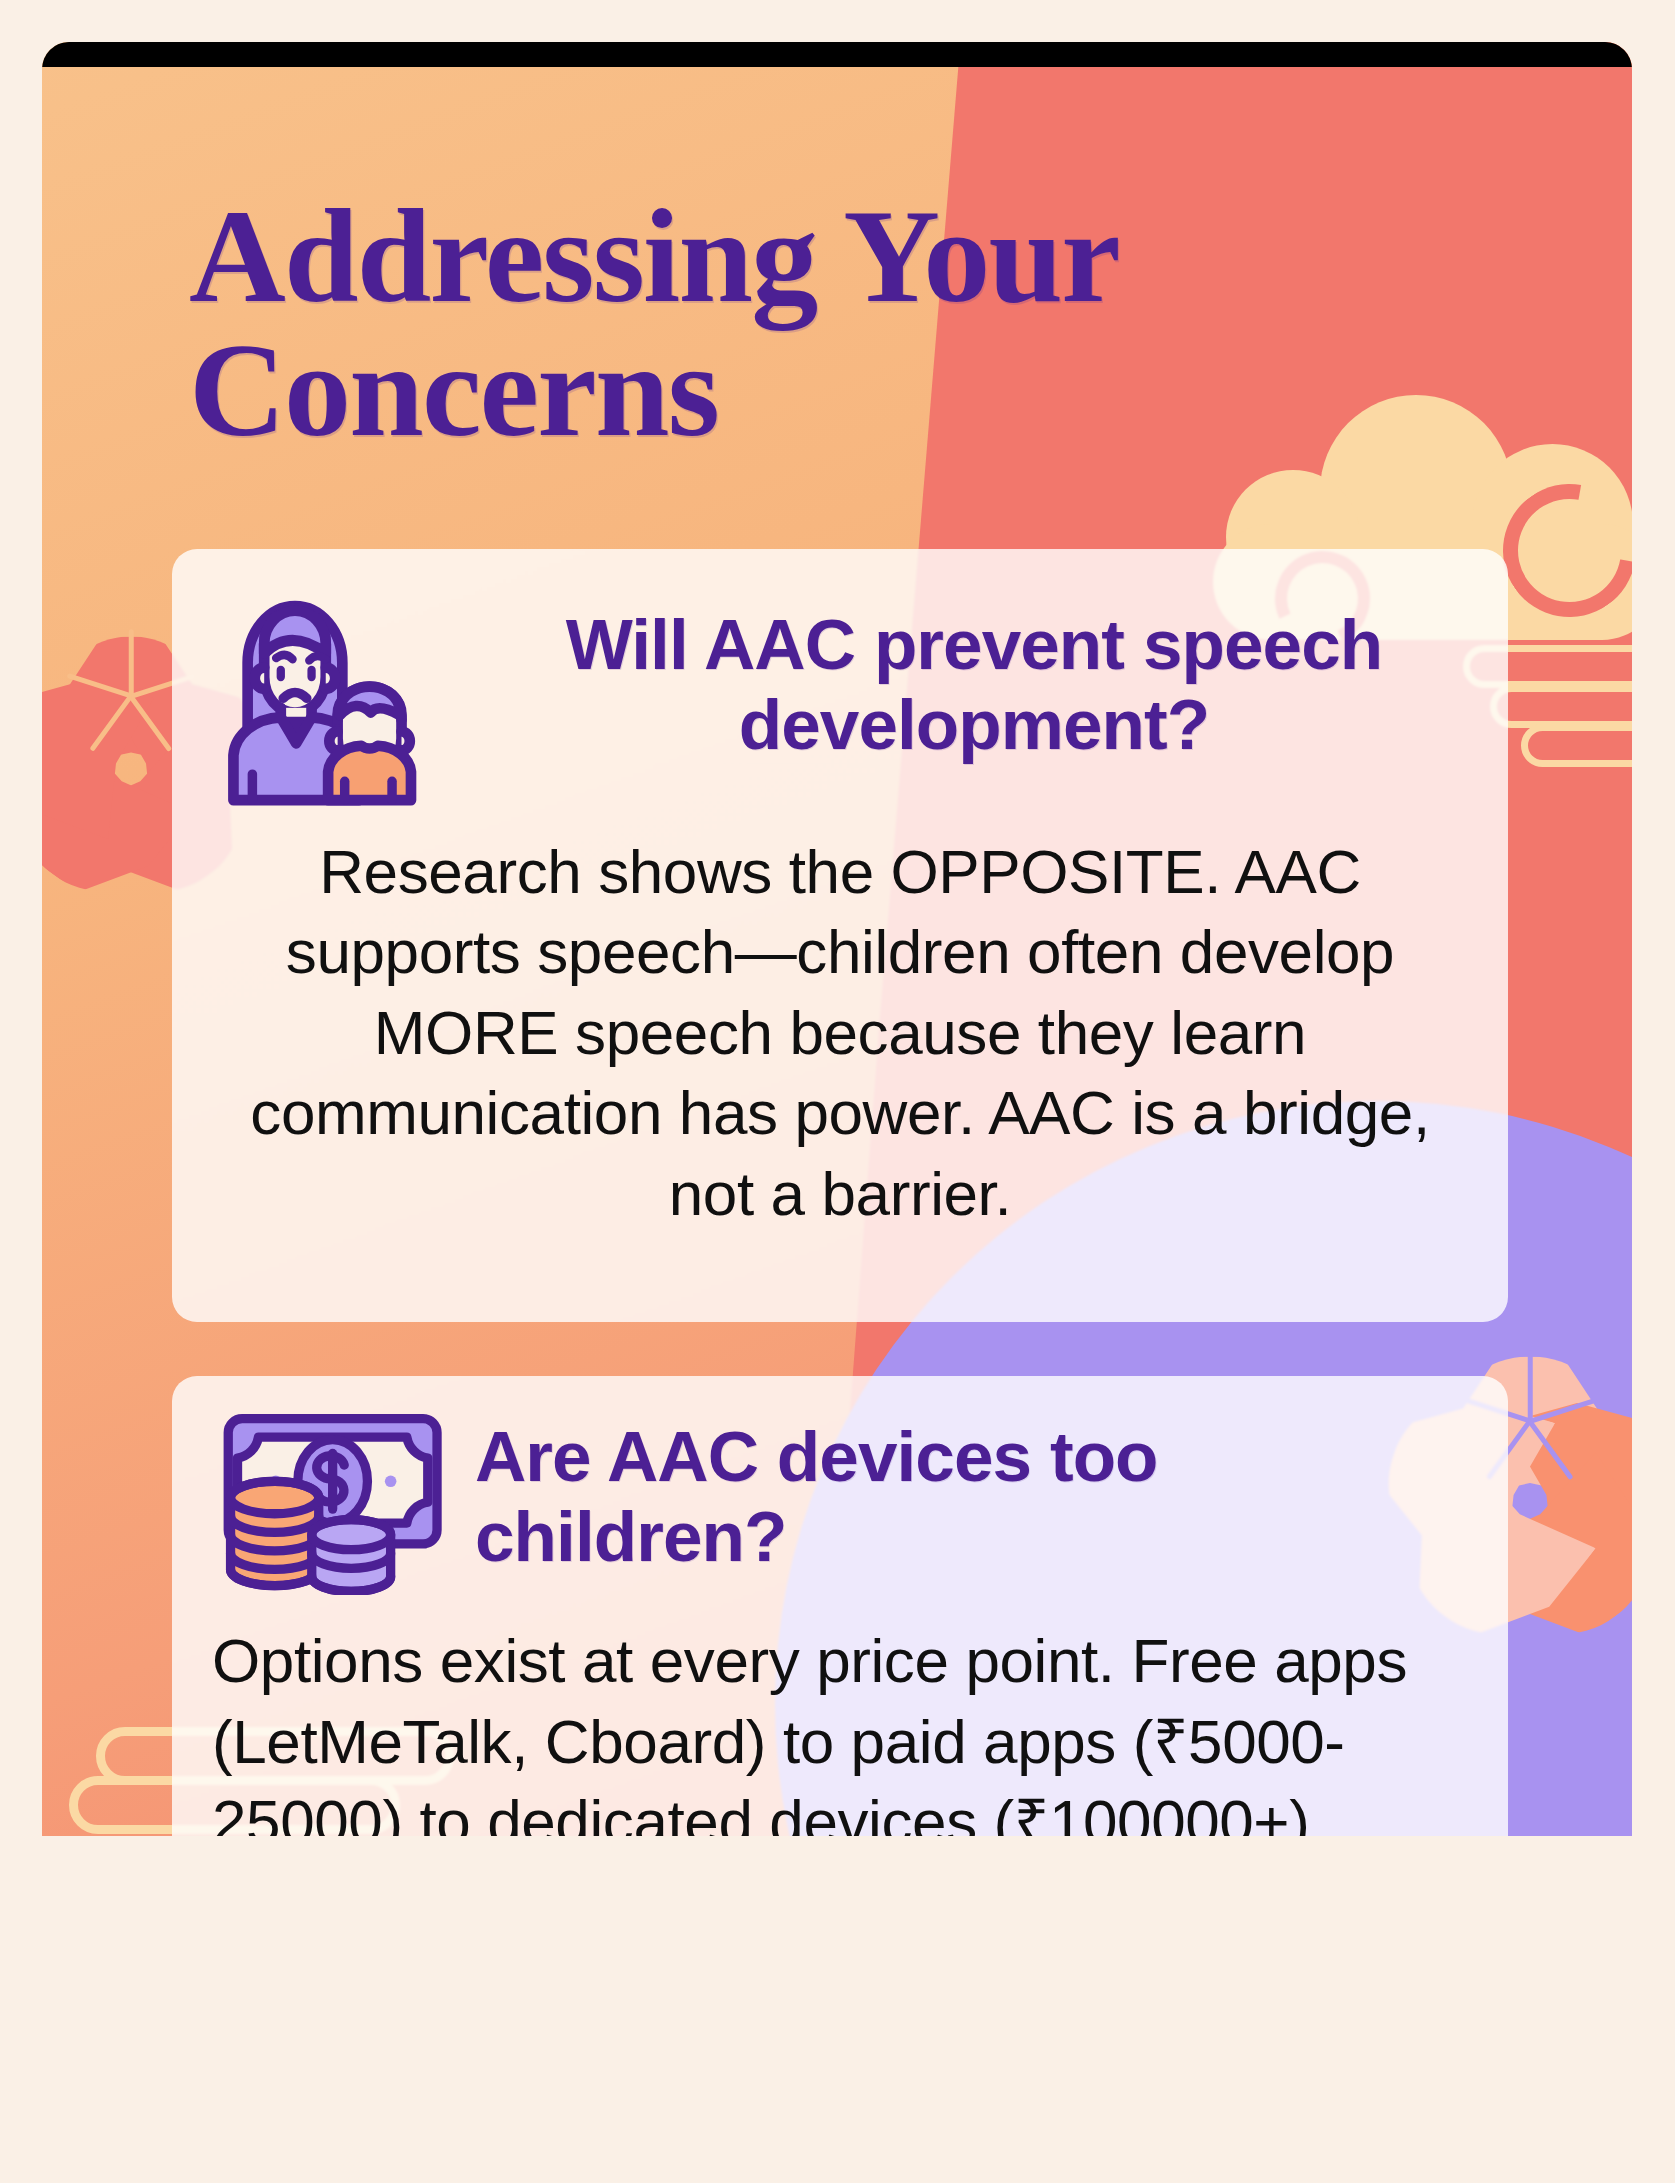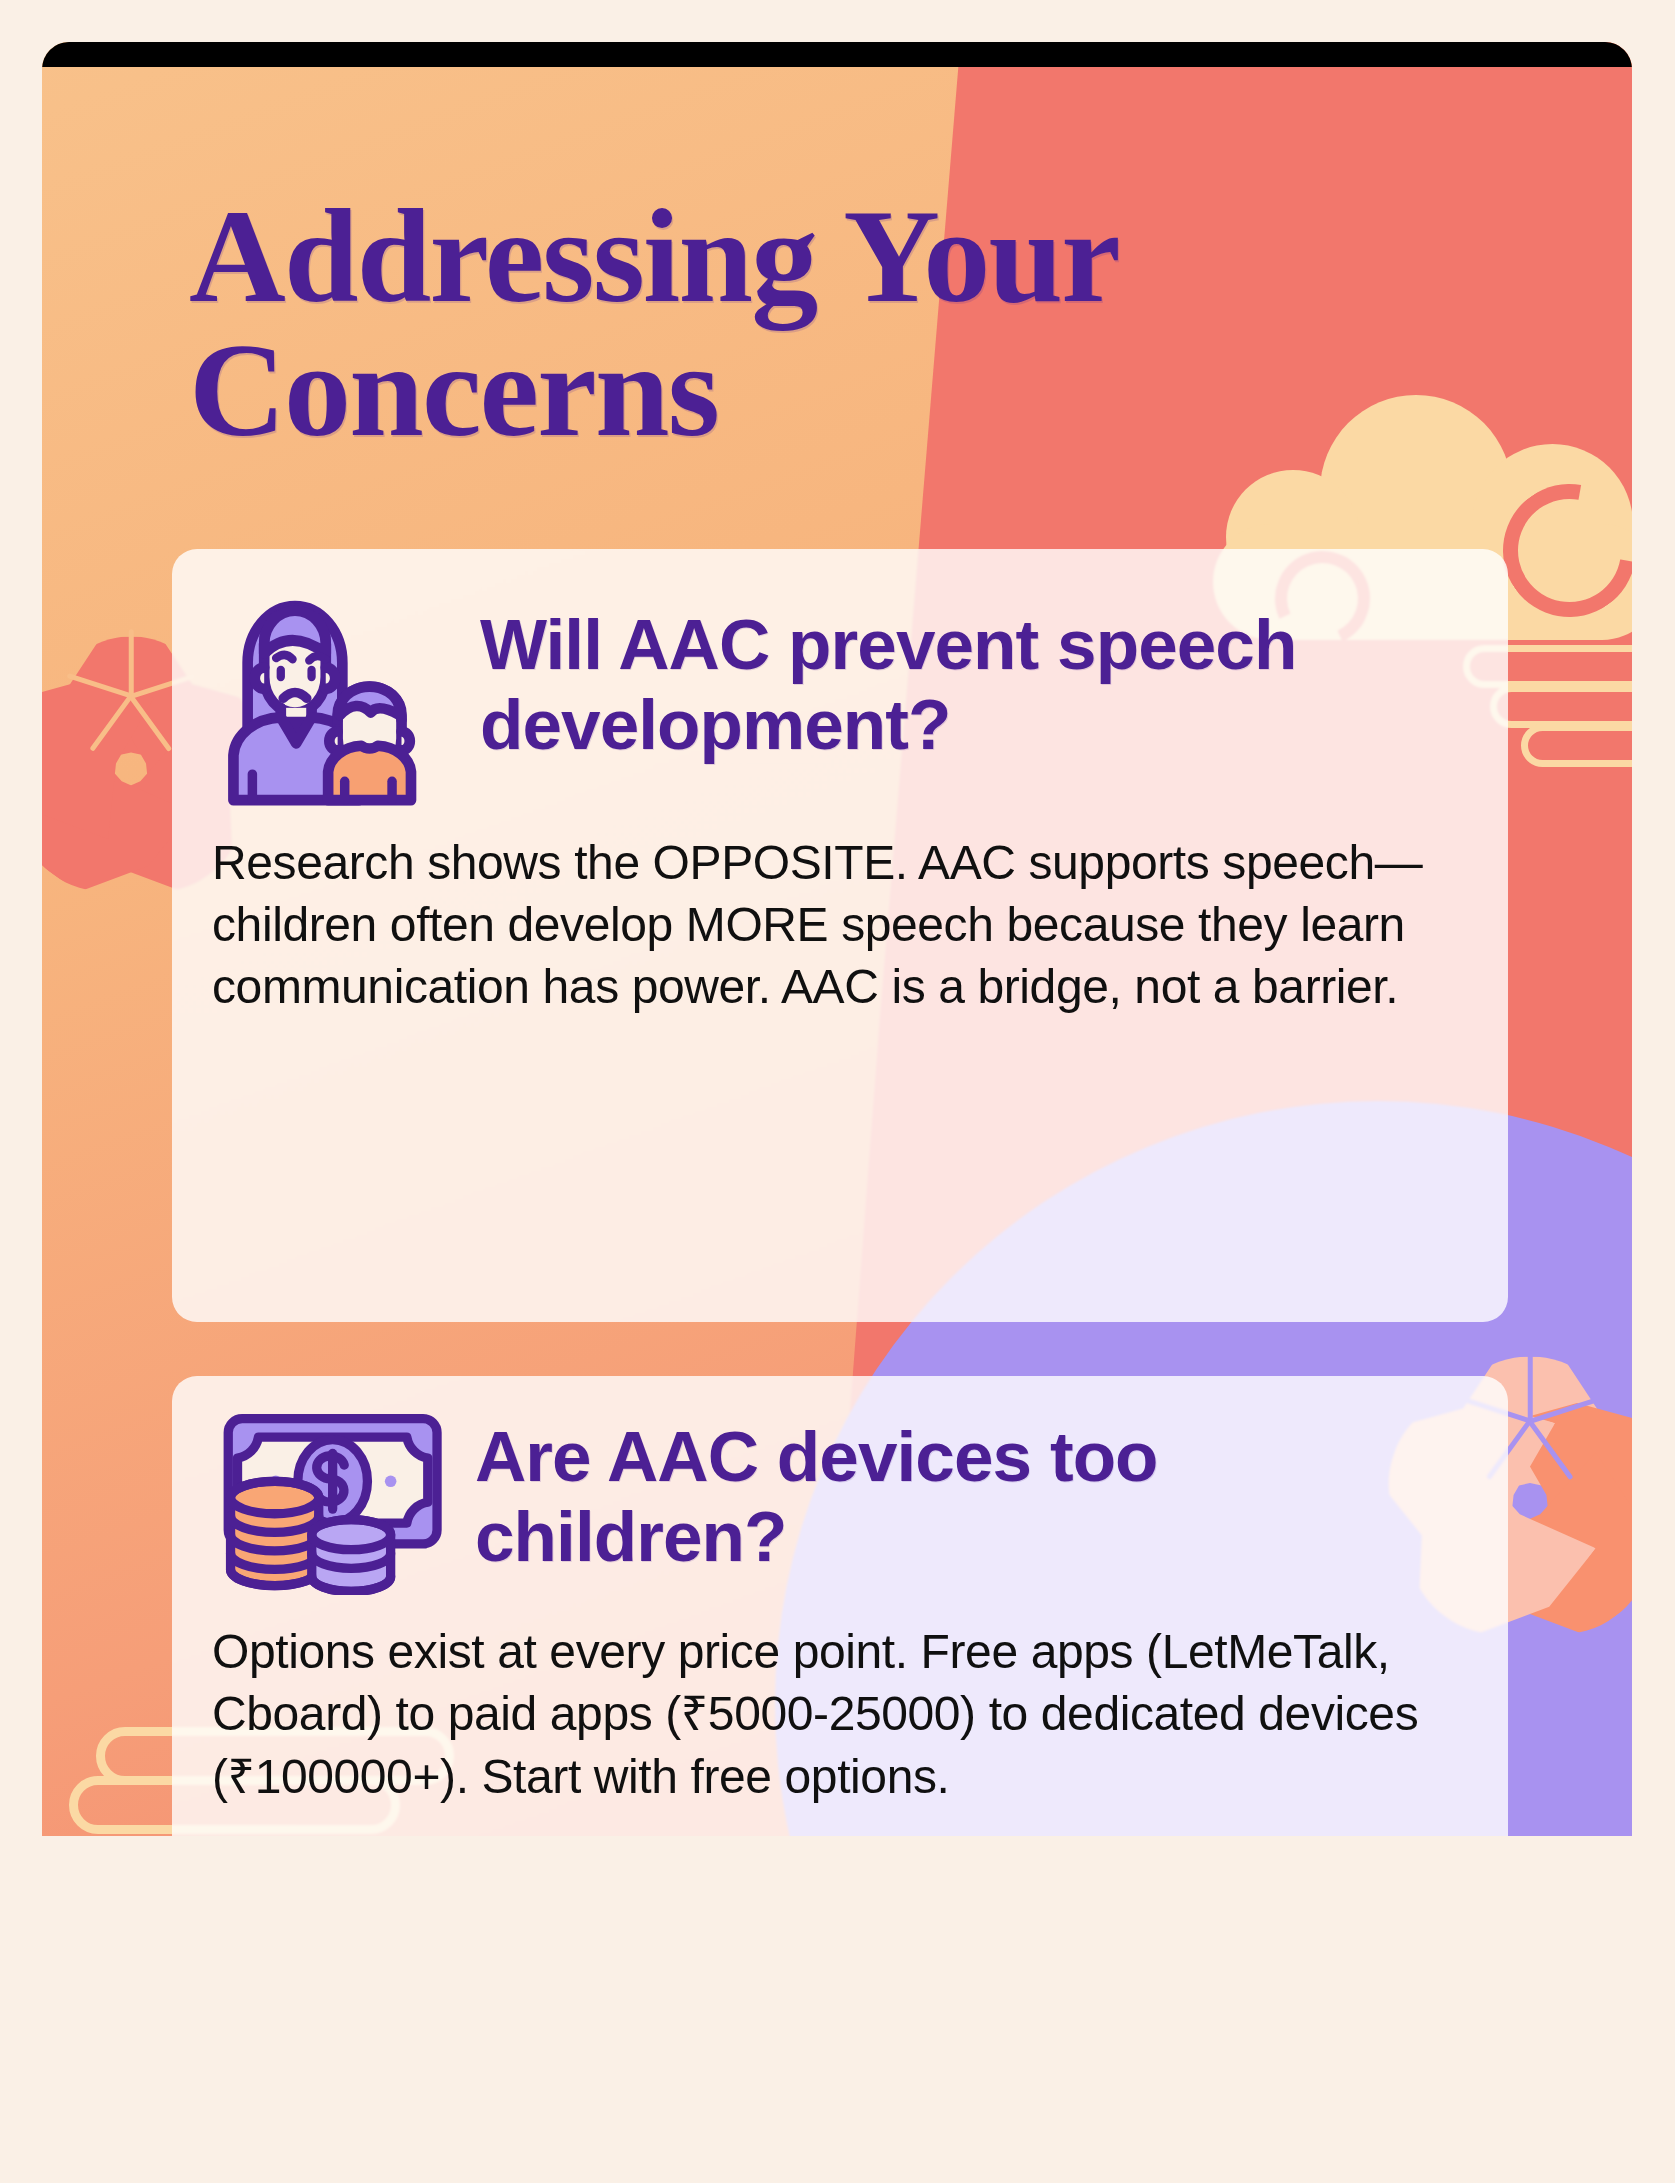--- a/index.html
+++ b/index.html
@@ -98,21 +98,21 @@
   .card{
     position:absolute;
     left:130px;
     width:1336px;
     border-radius:25px;
     background:rgba(255,255,255,.80);
     backdrop-filter:blur(0.9px);
     box-sizing:border-box;
     padding:31px 40px 36px 40px;
   }
-  #card-1{ top:507px; height:773px; }
+  #card-1{ top:507px; height:773px;text-align:center; }
   #card-2{ top:1334px; height:715px; }
 
   .card-head{
     display:flex;align-items:flex-start;
     gap:31px;
   }
   .card-icon{
     flex:0 0 auto;
     width:237px;height:232px;
     position:relative;
@@ -125,21 +125,21 @@
     line-height:1.13;
     letter-spacing:-0.9px;
     color:#4C2094;
     margin-top:25px;
     text-shadow:0.9px 1.3px 0 rgba(90,40,150,.16);
   }
   #card-2 .card-title{margin-top:9.8px;}
 
   .card-body{
     margin-top:19.7px;
-    font-size:48px;
+    font-size:62px;
     line-height:1.30;
     letter-spacing:-0.4px;
     color:#101010;
     font-weight:400;
   }
   #card-2 .card-body{margin-top:26px;}
 </style>
 </head>
 <body>
 

